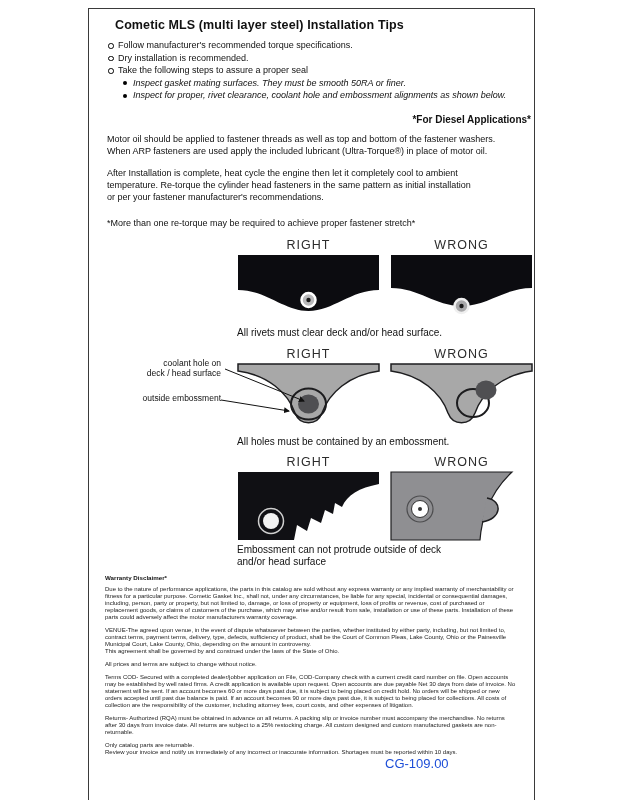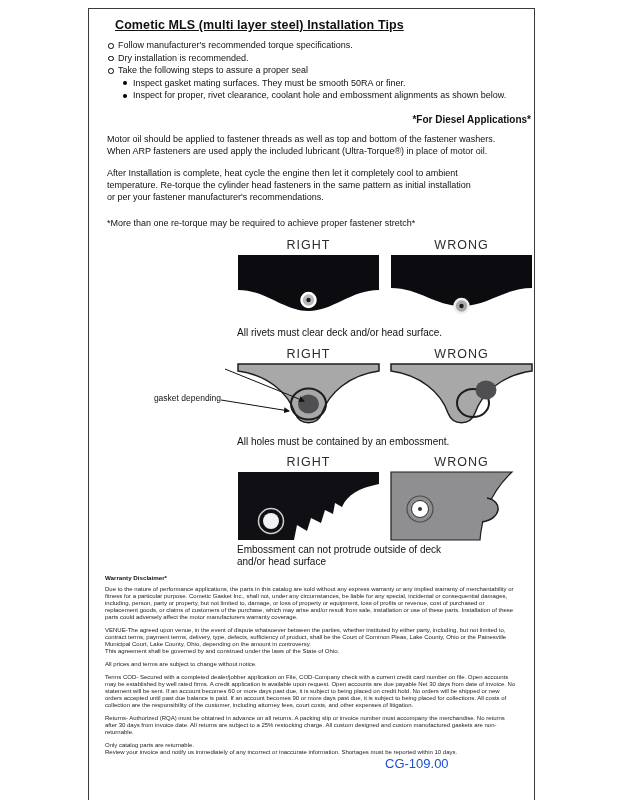--- a/index.html
+++ b/index.html
@@ -9,30 +9,30 @@
     margin:0 auto;
   }
   .frame{
     position:absolute;left:88px;top:8px;width:445px;height:792px;
     border-left:1px solid #3a3a3a;border-right:1px solid #3a3a3a;border-top:1px solid #3a3a3a;
     pointer-events:none;
   }
   
   .text-block{position:absolute;left:107px;top:18px;width:424px;}
   .title{
-    font-size:12.5px;font-weight:bold;text-decoration:underline;
+    font-size:12.5px;font-weight:bold;
     margin:0 0 7px 8px;letter-spacing:.1px;
   }
   ul.tips{list-style:none;margin:0;padding:0;}
   ul.tips li{font-size:9px;line-height:12.5px;position:relative;padding-left:11px;}
   ul.tips li.lvl1::before{
     content:"";position:absolute;left:1px;top:4px;width:3.5px;height:3.5px;
     border:1px solid #000;border-radius:50%;
   }
-  ul.tips li.lvl2{padding-left:26px;}
+  ul.tips li.lvl2{padding-left:26px;font-style:italic;}
   ul.tips li.lvl2::before{
     content:"";position:absolute;left:16px;top:4.5px;width:4px;height:4px;
     background:#000;border-radius:50%;
   }
   .diesel-heading{font-size:10px;font-weight:bold;margin:12px 0 8px 0;text-align:right;}
   .para{font-size:9px;line-height:12px;margin:0 0 10px 0;white-space:pre-line;}
   .para.note{margin-top:14px;}
   
   .diagrams-block{position:absolute;left:237px;top:238px;width:296px;}
   .pair{margin-bottom:8px;}
@@ -110,21 +110,23 @@
       </div>
       <div class="caption">All rivets must clear deck and/or head surface.</div>
     </div>
 
     <div class="pair">
       <div class="pair-header">
         <span>RIGHT</span>
         <span>WRONG</span>
       </div>
       <div class="panels">
-        <div class="anno-label anno-emboss">gasket depending</div>
+        <div class="anno-label anno-coolant">coolant hole on
+deck / head surface</div>
+        <div class="anno-label anno-emboss">outside embossment</div>
         <svg class="anno-lines" viewBox="0 0 100 70">
           <defs>
             <marker id="ah" markerWidth="7" markerHeight="7" refX="5" refY="3" orient="auto">
               <path d="M0,0 L6,3 L0,6 Z" fill="#111"></path>
             </marker>
           </defs>
           <line x1="4" y1="6" x2="83" y2="38" stroke="#111" stroke-width="1" marker-end="url(#ah)"></line>
           <line x1="0" y1="37" x2="68" y2="48" stroke="#111" stroke-width="1" marker-end="url(#ah)"></line>
         </svg>
         <div class="panel">

